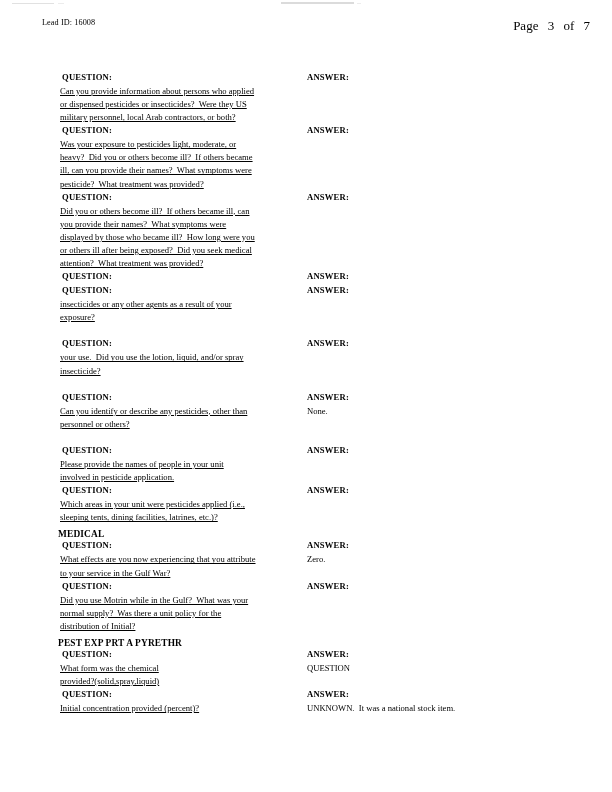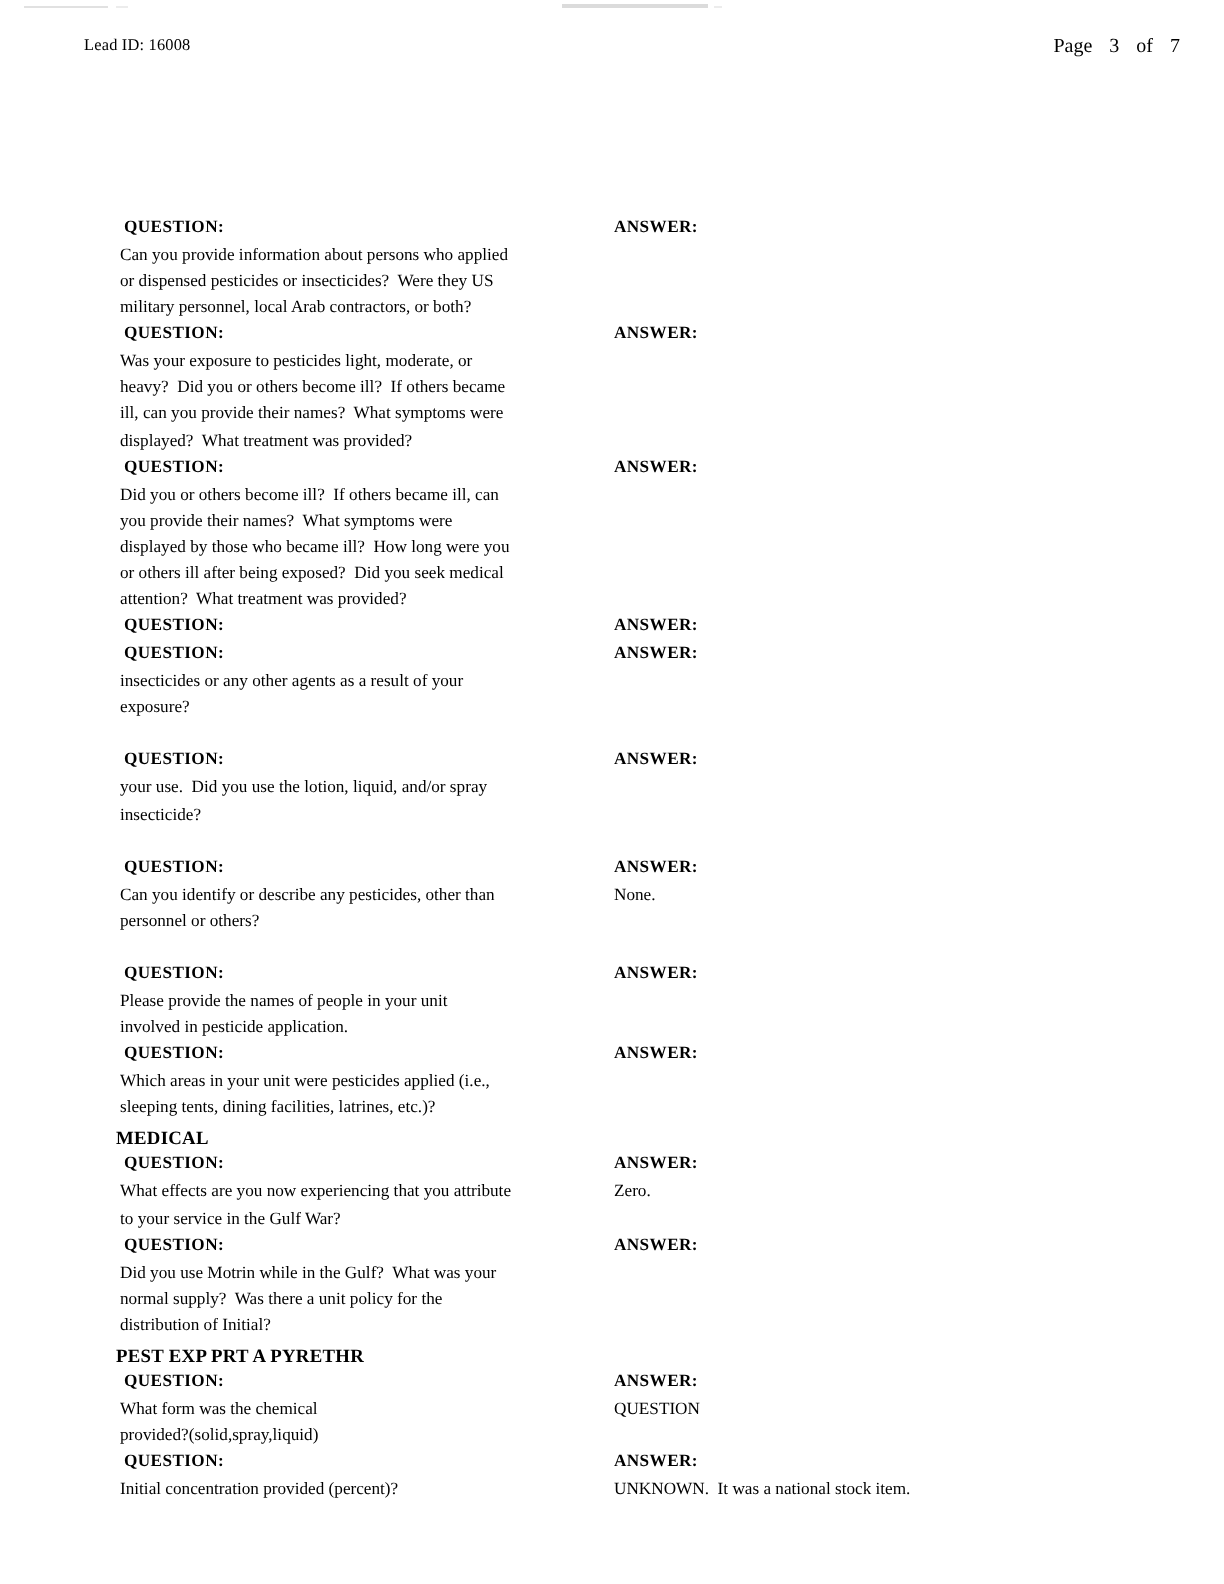--- a/index.html
+++ b/index.html
@@ -48,33 +48,32 @@
     top: 0;
     font-size: 8.2px;
     letter-spacing: .1px;
     white-space: nowrap;
     margin-left: 20px;
   }
   .header .page-num {
     position: absolute;
     right: 22px;
     top: 0;
-    font-size: 10px;
+    font-size: 13px;
     white-space: nowrap;
   }
   .header .page-num span { margin-left: 6px; }
   .header .page-num .pg-word { margin-left: 0; }
 
   
   .content {
     position: absolute;
     left: 0;
     top: 72px;
     width: 484px;
-    margin-top: 36px;
   }
 
   .section-heading {
     font-weight: bold;
     font-size: 9.4px;
     margin-left: 58px;
     margin-top: 5px;
     margin-bottom: 1px;
     letter-spacing: .15px;
   }
@@ -109,20 +108,21 @@
     position: relative;
     min-height: 13px;
   }
   .q-text {
     position: absolute;
     left: 60px;
     top: 0;
     width: 250px;
     font-size: 8.6px;
     line-height: 13.1px;
+    text-decoration: underline;
   }
   .a-text {
     position: absolute;
     left: 307px;
     top: 0;
     width: 290px;
     font-size: 8.6px;
     line-height: 13.1px;
   }
   .q-text .ln, .a-text .ln { display: block; white-space: pre; }
@@ -165,21 +165,21 @@
       <div class="qa-block">
         <div class="qa-labels">
           <div class="label-question">QUESTION:</div>
           <div class="label-answer">ANSWER:</div>
         </div>
         <div class="qa-body" style="height: 52.4px;">
           <div class="q-text">
             <span class="ln">Was your exposure to pesticides light, moderate, or</span>
             <span class="ln">heavy?  Did you or others become ill?  If others became</span>
             <span class="ln">ill, can you provide their names?  What symptoms were</span>
-            <span class="ln">displayed?  What treatment was provided?</span>
+            <span class="ln">pesticide?  What treatment was provided?</span>
           </div>
           <div class="a-text"></div>
         </div>
       </div>
       <div class="qa-block">
         <div class="qa-labels">
           <div class="label-question">QUESTION:</div>
           <div class="label-answer">ANSWER:</div>
         </div>
         <div class="qa-body" style="height: 65.5px;">

